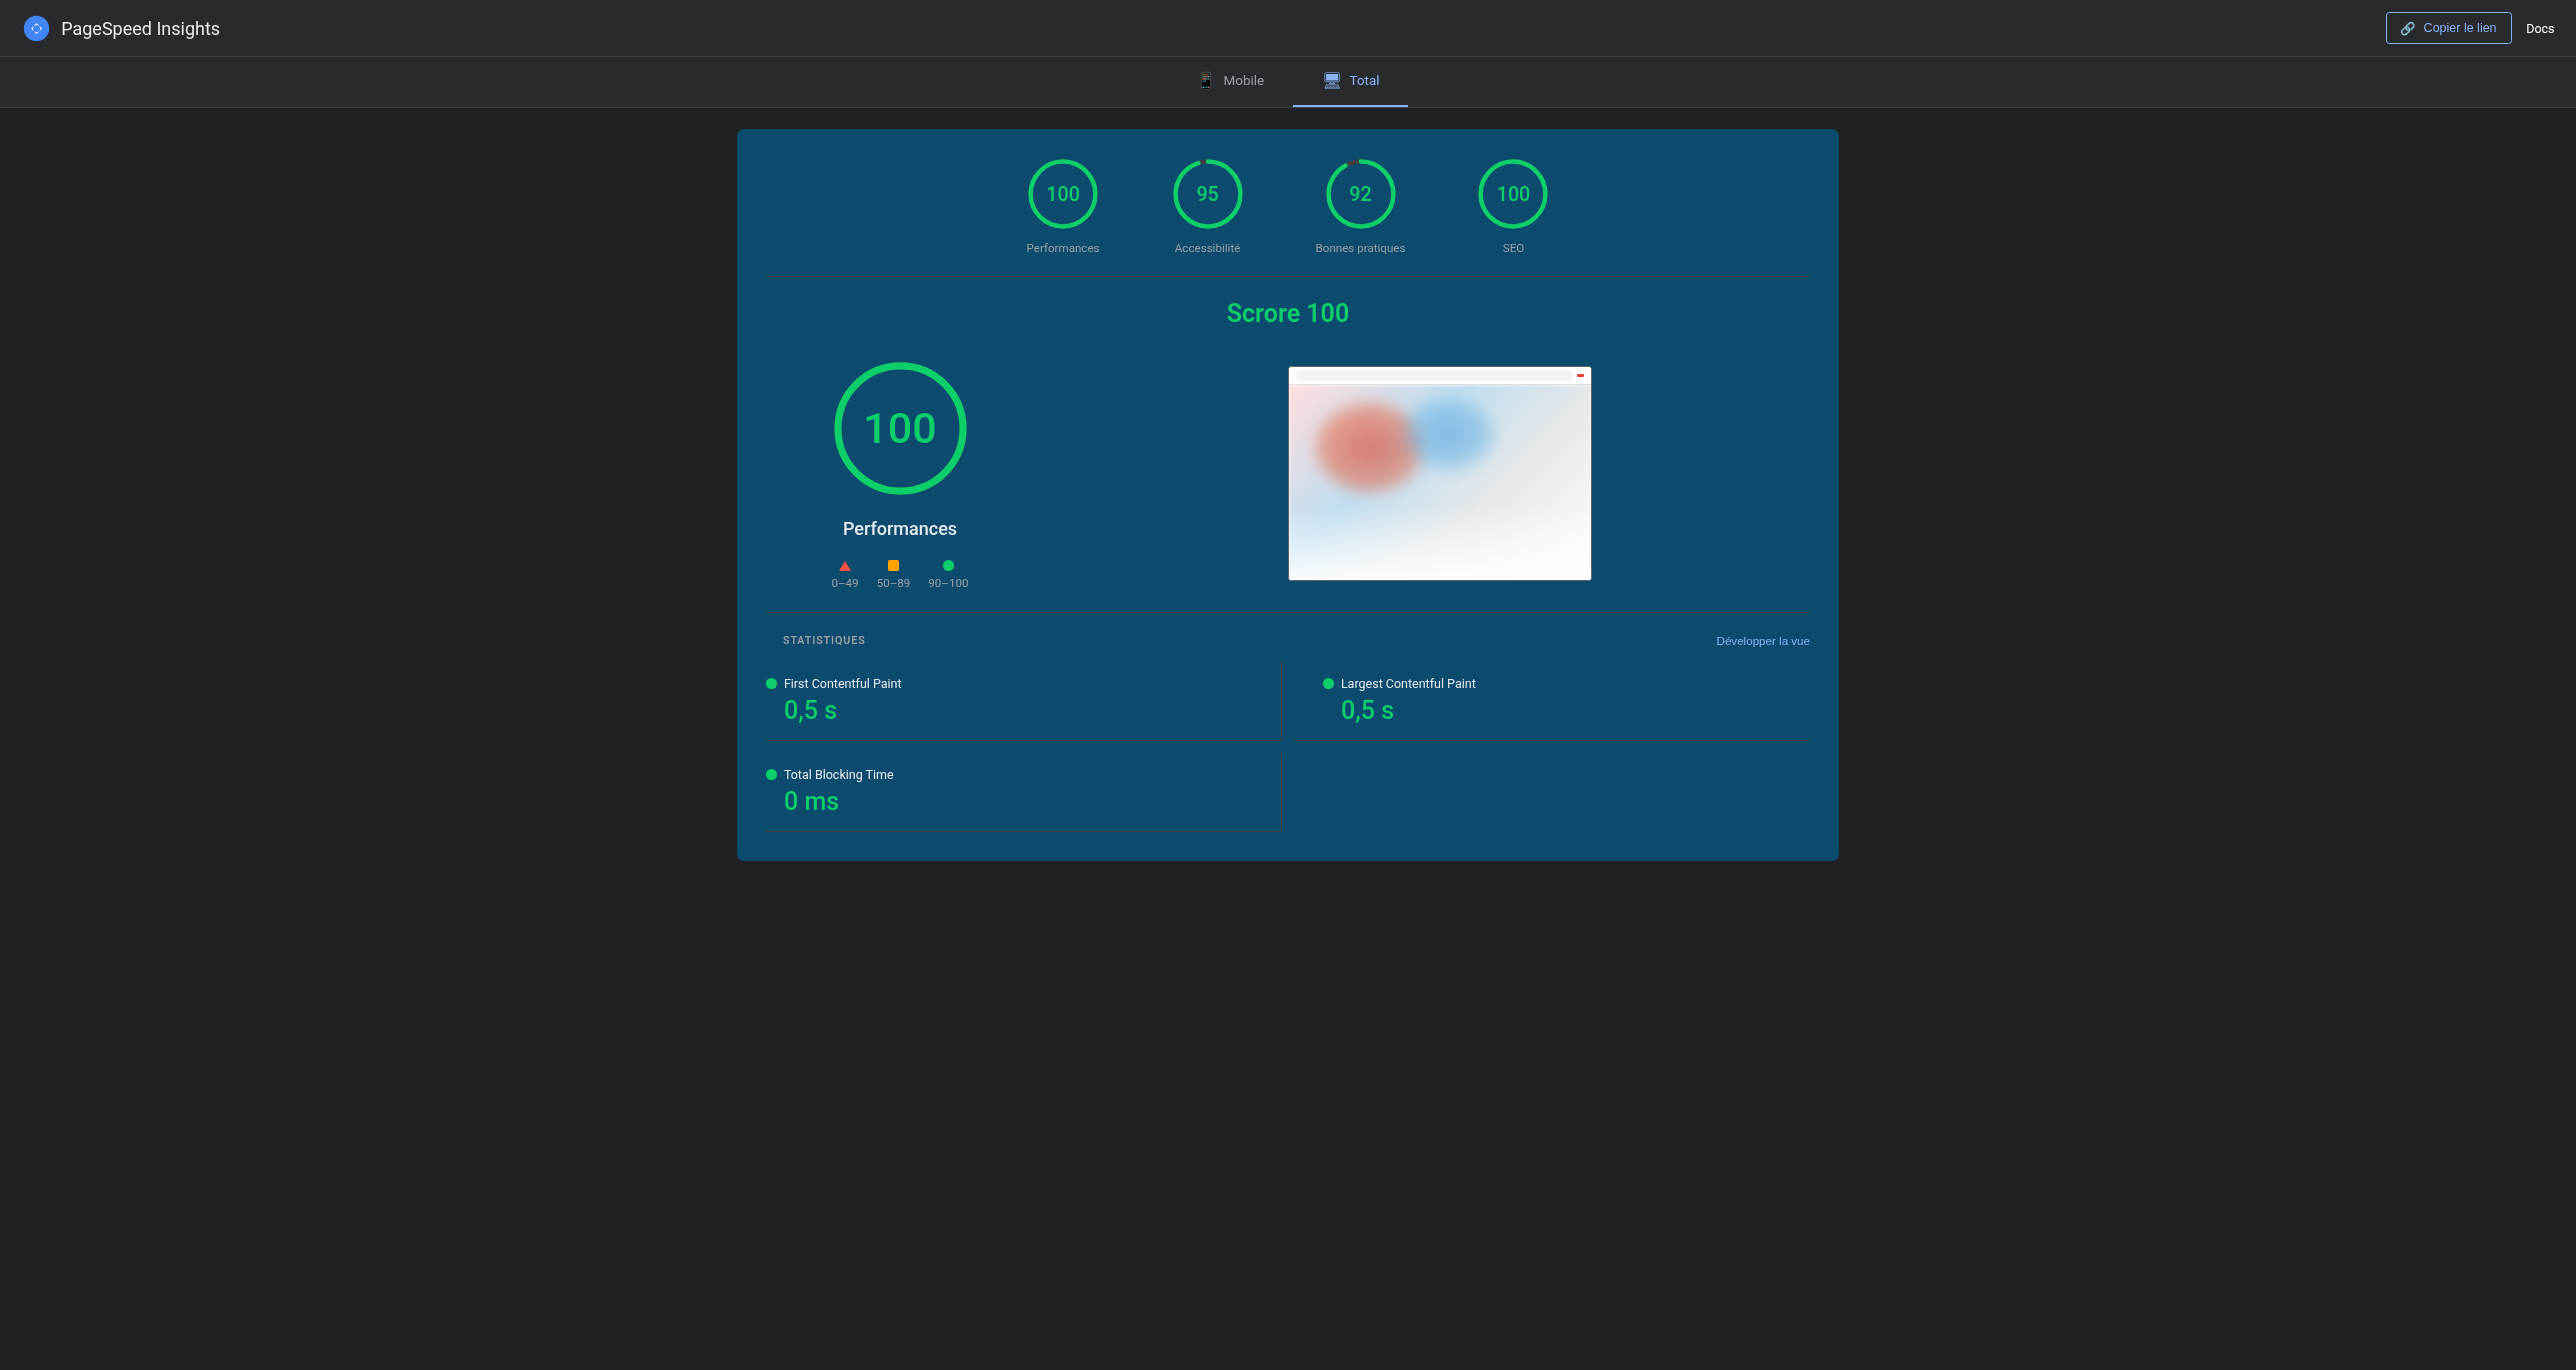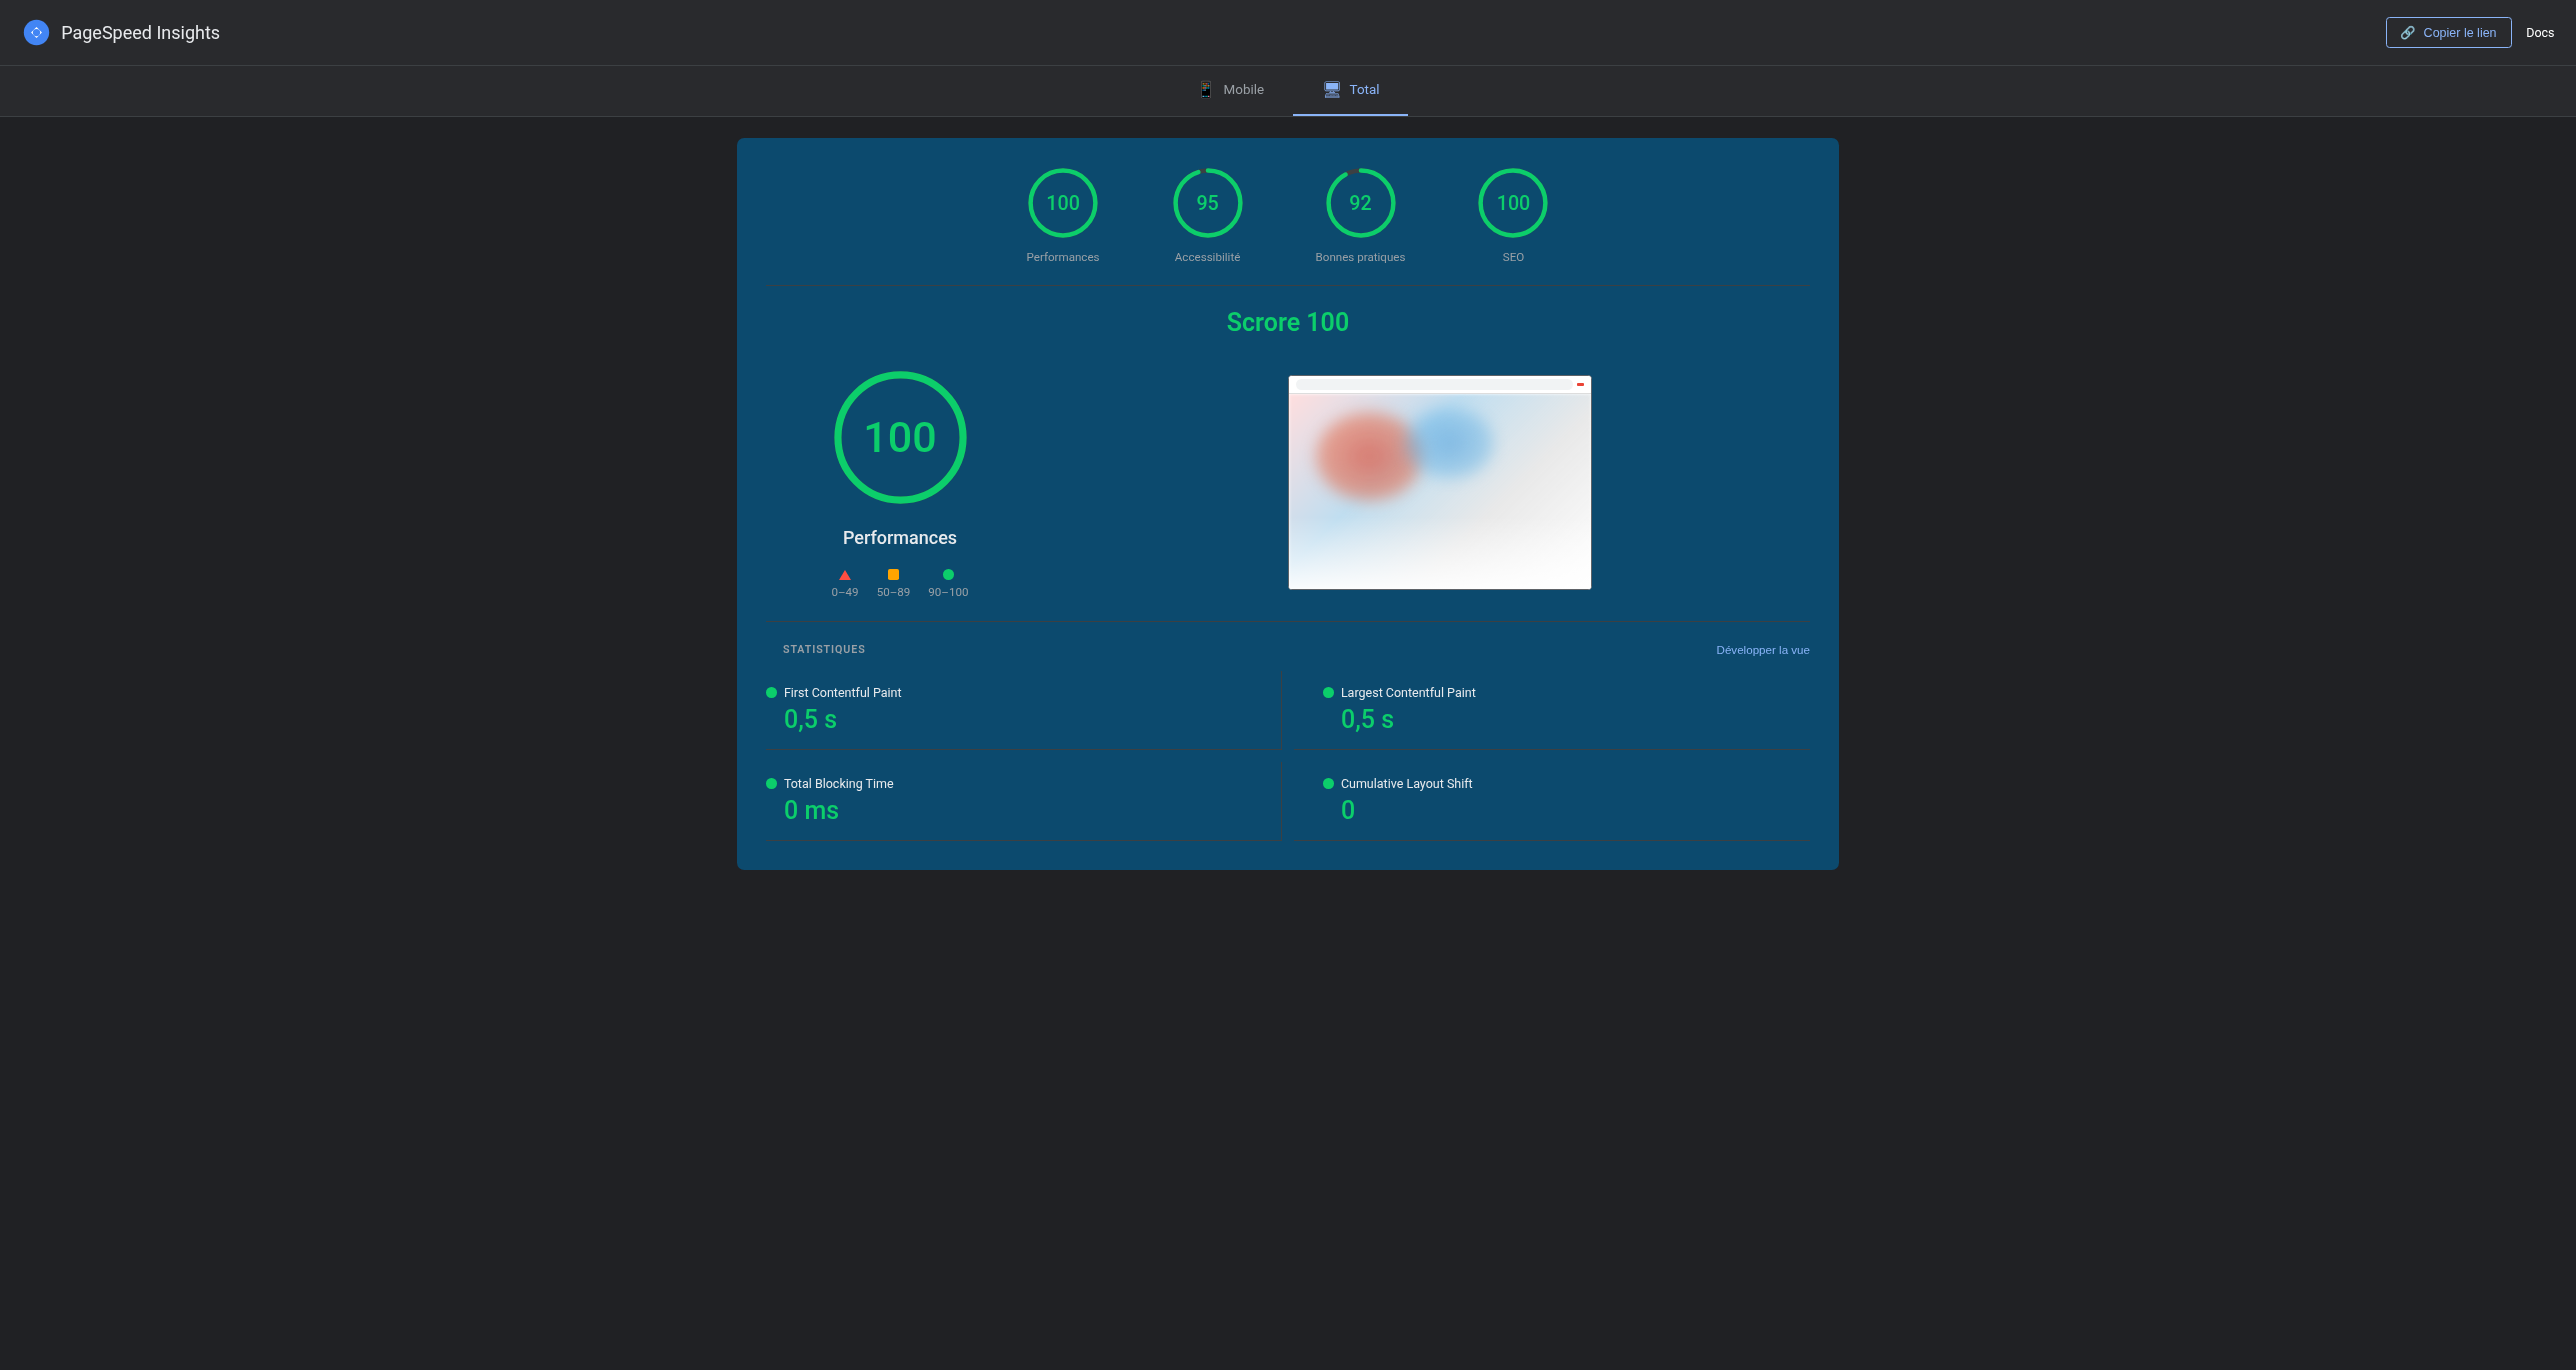--- a/index.html
+++ b/index.html
@@ -10,21 +10,21 @@
       font-size: 12.5px;
       min-height: 100vh;
     }
 
     
     .header {
       display: flex;
       align-items: center;
       justify-content: space-between;
       padding: 0 21.5px;
-      height: 66px;
+      height: 57px;
       background: #292a2d;
       border-bottom: 0.9px solid #3c4043;
     }
     .header-left {
       display: flex;
       align-items: center;
       gap: 10.7px;
     }
     .logo-icon {
       width: 29px;
@@ -501,25 +501,18 @@
       </div>
 
       <div class="stat-item">
         <div class="stat-name-row">
           <div class="stat-dot"></div>
           <span class="stat-name">Total Blocking Time</span>
         </div>
         <div class="stat-value">0 ms</div>
       </div>
 
-      <div class="stat-item">
-        <div class="stat-name-row">
-          <div class="stat-dot"></div>
-          <span class="stat-name">Cumulative Layout Shift</span>
-        </div>
-        <div class="stat-value">0</div>
-      </div>
 
     </div>
 
   </div>
 </div>
 
 
 </body></html>

